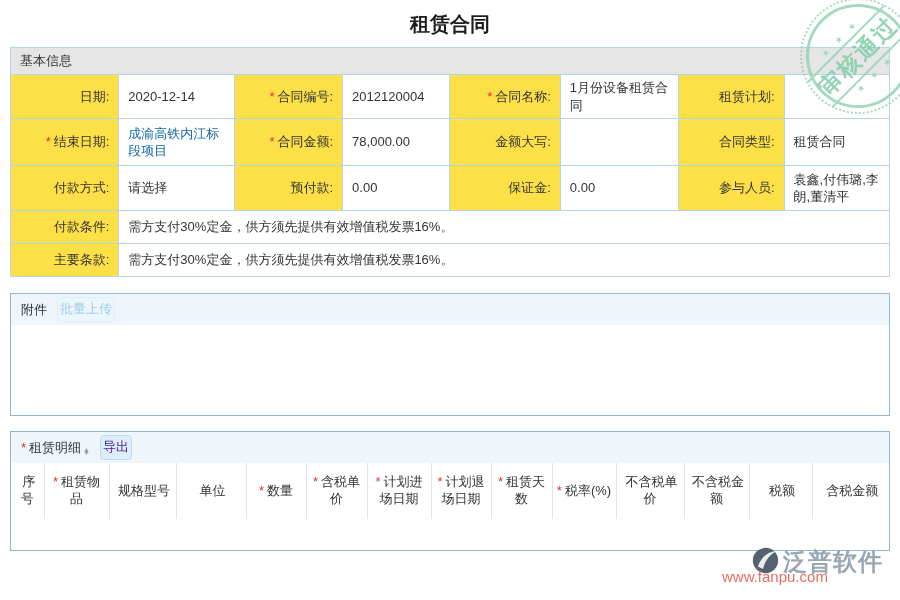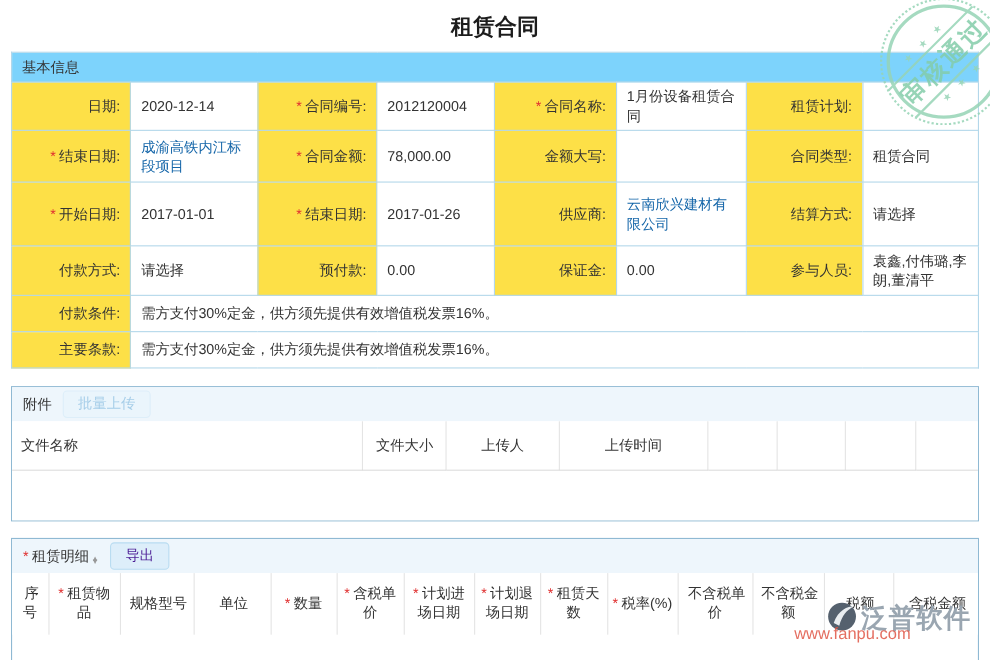--- a/index.html
+++ b/index.html
@@ -28,21 +28,21 @@
     table-layout: fixed;
   }
   table.main td {
     border: 1px solid #b3d7ea;
     padding: 4px 9px;
     vertical-align: middle;
     word-break: break-all;
     line-height: 1.35;
   }
   td.sect {
-    background: #7dd3fc;
+    background: #e5e5e5;
     padding: 6px 10px;
     height: 27px;
   }
   td.lbl {
     background: #fde047;
     text-align: right;
   }
   td.val { background: #fff; text-align: left; }
   .req { color: #e03131; margin-right: 3px; }
   a.lnk { color: #1566a9; cursor: pointer; }
@@ -63,21 +63,21 @@
   .box-head {
     background: #eef6fc;
     display: flex;
     align-items: center;
     gap: 10px;
     padding: 4px 10px;
     height: 31px;
   }
   .btn {
     border-radius: 4px;
-    padding: 3px 13px;
+    padding: 3px 2px;
     font-size: 13px;
     cursor: pointer;
     line-height: 1.3;
   }
   .btn-upload {
     background: #eaf5fc;
     border: 1px solid #ddeef9;
     color: #a5cde8;
   }
   .btn-export {
@@ -240,30 +240,20 @@
   <tr class="r2">
     <td class="lbl"><span class="req">*</span><span>结束日期:</span></td>
     <td class="val"><a class="lnk">成渝高铁内江标段项目</a></td>
     <td class="lbl"><span class="req">*</span><span>合同金额:</span></td>
     <td class="val">78,000.00</td>
     <td class="lbl"><span class="req"></span><span>金额大写:</span></td>
     <td class="val"></td>
     <td class="lbl"><span class="req"></span><span>合同类型:</span></td>
     <td class="val">租赁合同</td>
   </tr>
-  <tr class="r3">
-    <td class="lbl"><span class="req">*</span><span>开始日期:</span></td>
-    <td class="val">2017-01-01</td>
-    <td class="lbl"><span class="req">*</span><span>结束日期:</span></td>
-    <td class="val">2017-01-26</td>
-    <td class="lbl"><span class="req"></span><span>供应商:</span></td>
-    <td class="val"><a class="lnk">云南欣兴建材有限公司</a></td>
-    <td class="lbl"><span class="req"></span><span>结算方式:</span></td>
-    <td class="val">请选择</td>
-  </tr>
   <tr class="r4">
     <td class="lbl"><span class="req"></span><span>付款方式:</span></td>
     <td class="val">请选择</td>
     <td class="lbl"><span class="req"></span><span>预付款:</span></td>
     <td class="val">0.00</td>
     <td class="lbl"><span class="req"></span><span>保证金:</span></td>
     <td class="val">0.00</td>
     <td class="lbl"><span class="req"></span><span>参与人员:</span></td>
     <td class="val">袁鑫,付伟璐,李朗,董清平</td>
   </tr>
@@ -276,44 +266,20 @@
     <td class="val" colspan="7">需方支付30%定金，供方须先提供有效增值税发票16%。</td>
   </tr>
 </tbody>
   </table>
 
 <div class="box box-att">
   <div class="box-head">
     <span>附件</span>
     <button class="btn btn-upload">批量上传</button>
   </div>
-  <table class="att">
-    <colgroup>
-      <col style="width:318px">
-        <col style="width:76px">
-        <col style="width:102px">
-        <col style="width:135px">
-      <col style="width:63px">
-        <col style="width:62px">
-        <col style="width:64px">
-        <col style="width:56px">
-    </colgroup>
-    <tbody>
-        <tr>
-      <th>文件名称</th>
-      <th>文件大小</th>
-      <th>上传人</th>
-      <th>上传时间</th>
-      <th></th>
-      <th></th>
-      <th></th>
-      <th></th>
-    </tr>
-  </tbody>
-    </table>
   <div class="att-empty"></div>
 </div>
 
 <div class="box box-det">
   <div class="box-head">
     <span>
       <span class="req">*</span><span>租赁明细</span><span class="sort">
           <span>▲</span>
           <span>▼</span>
         </span>

